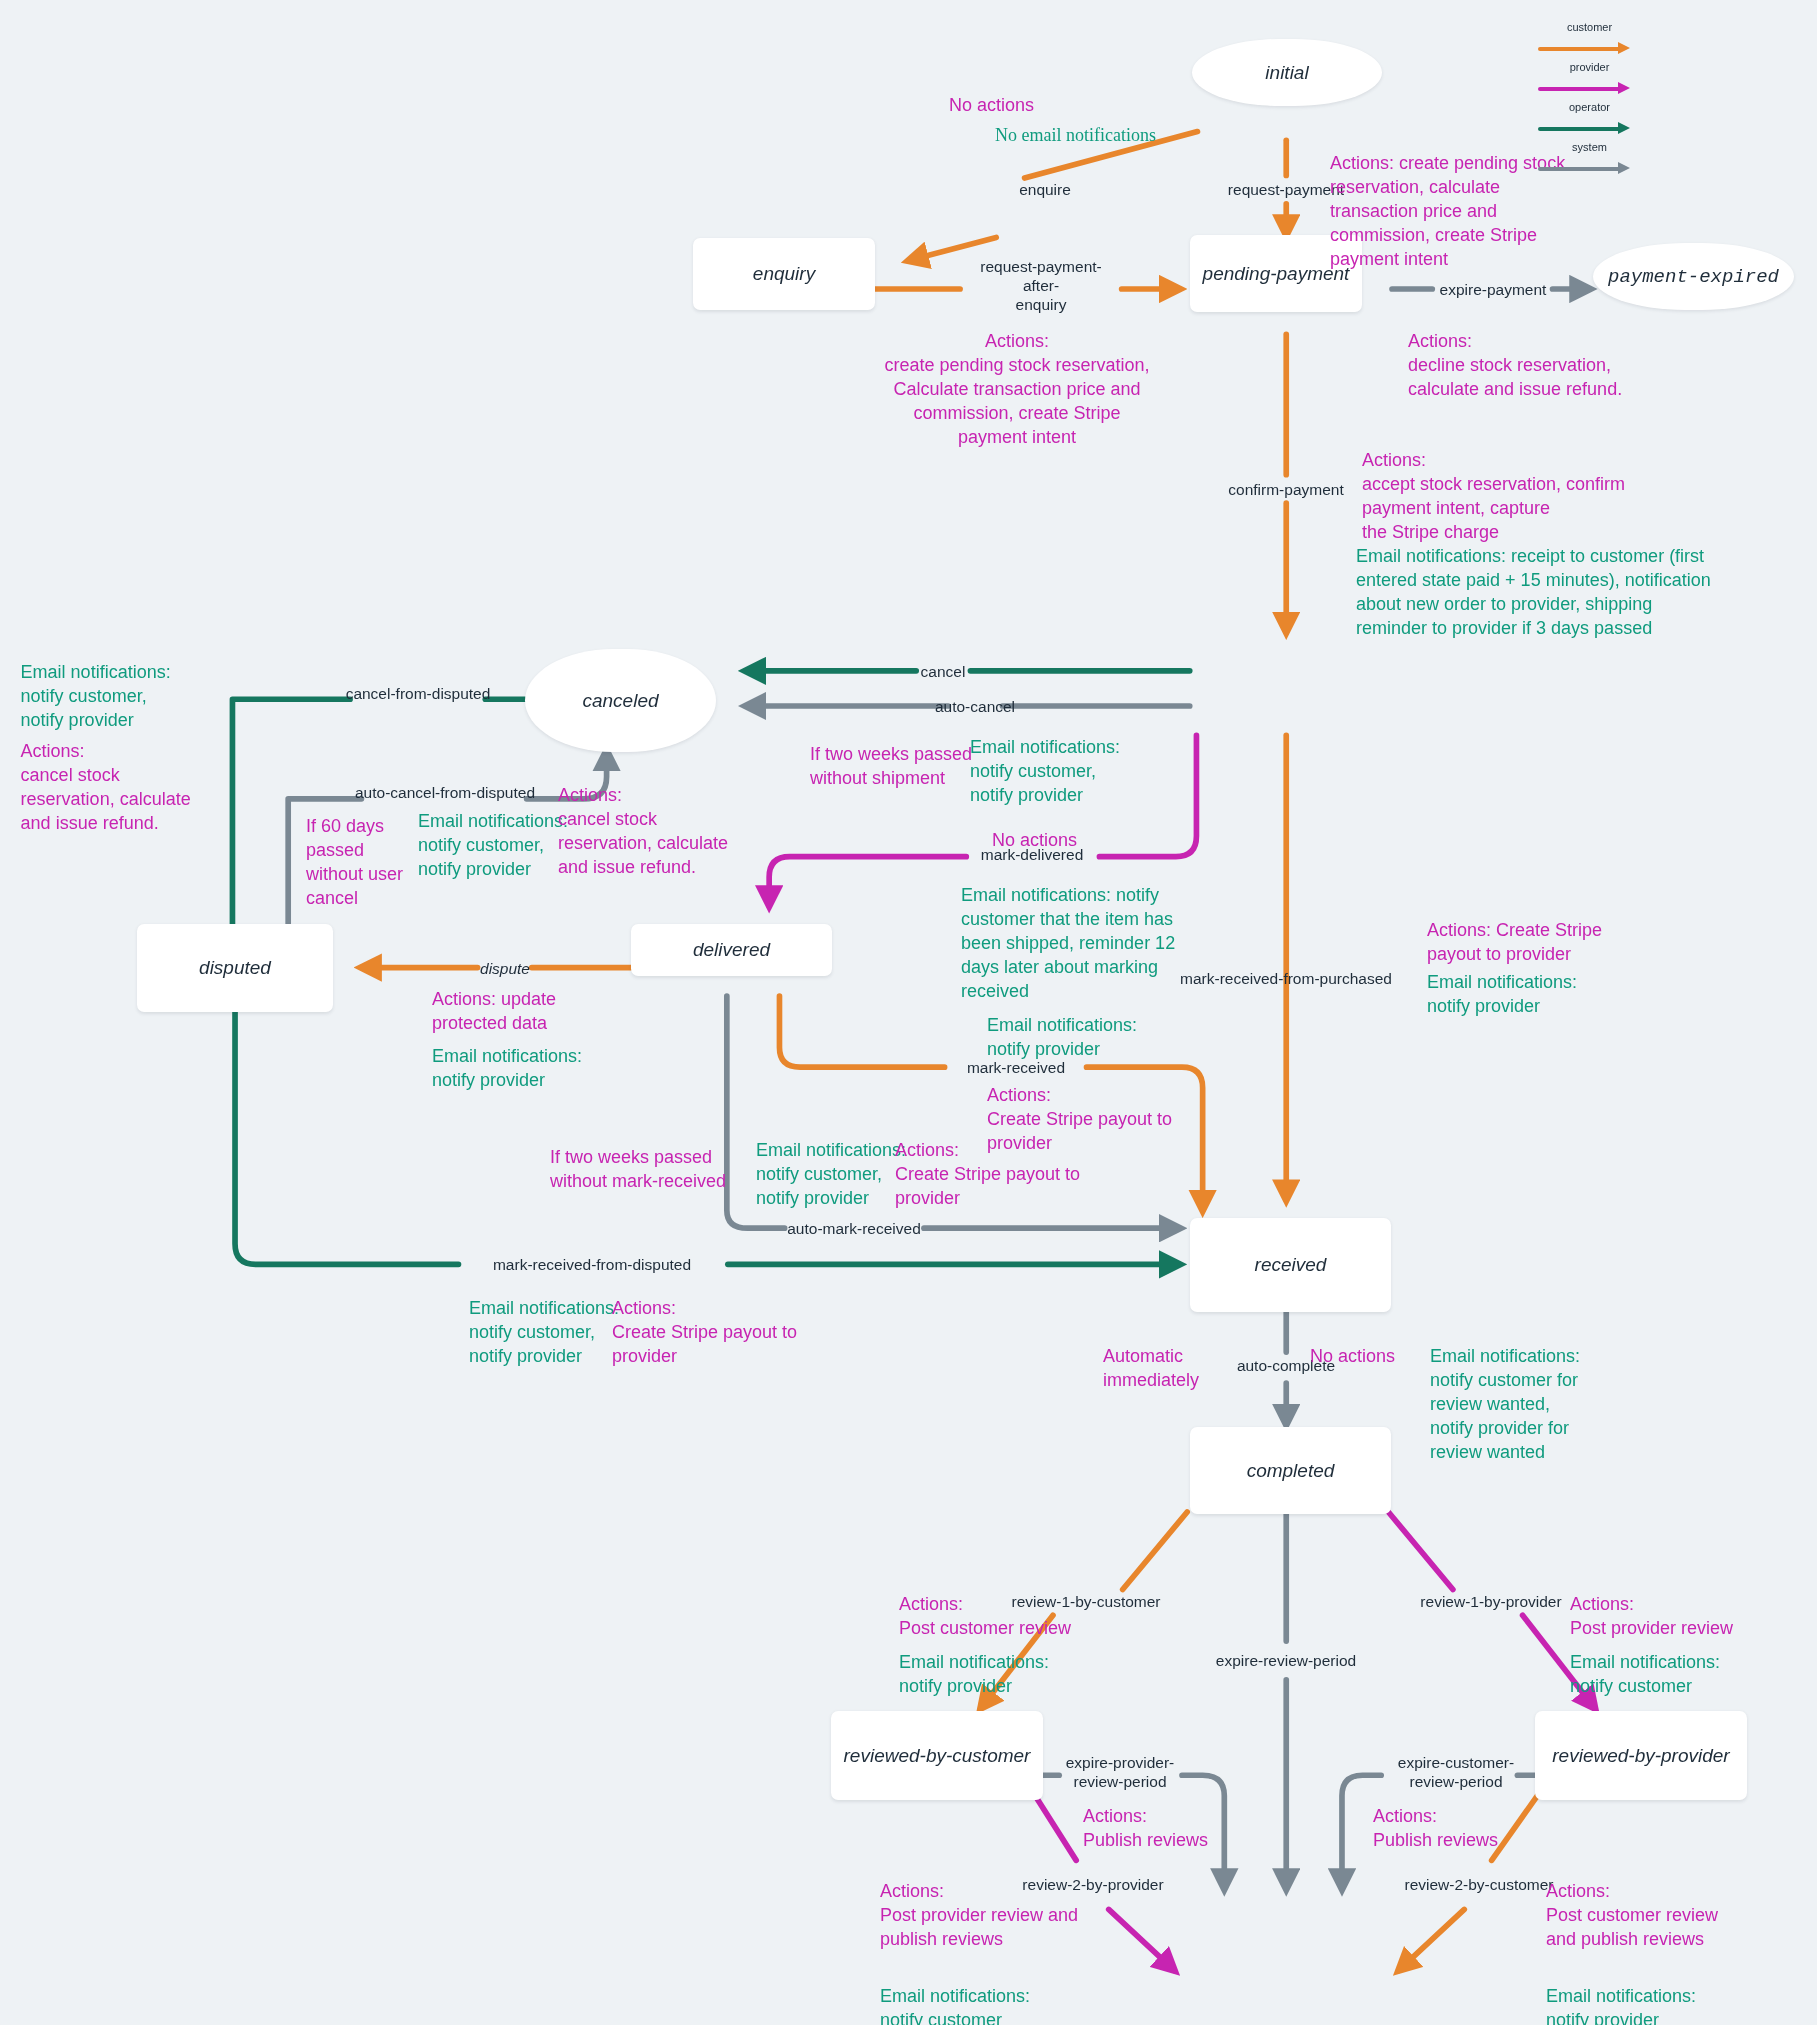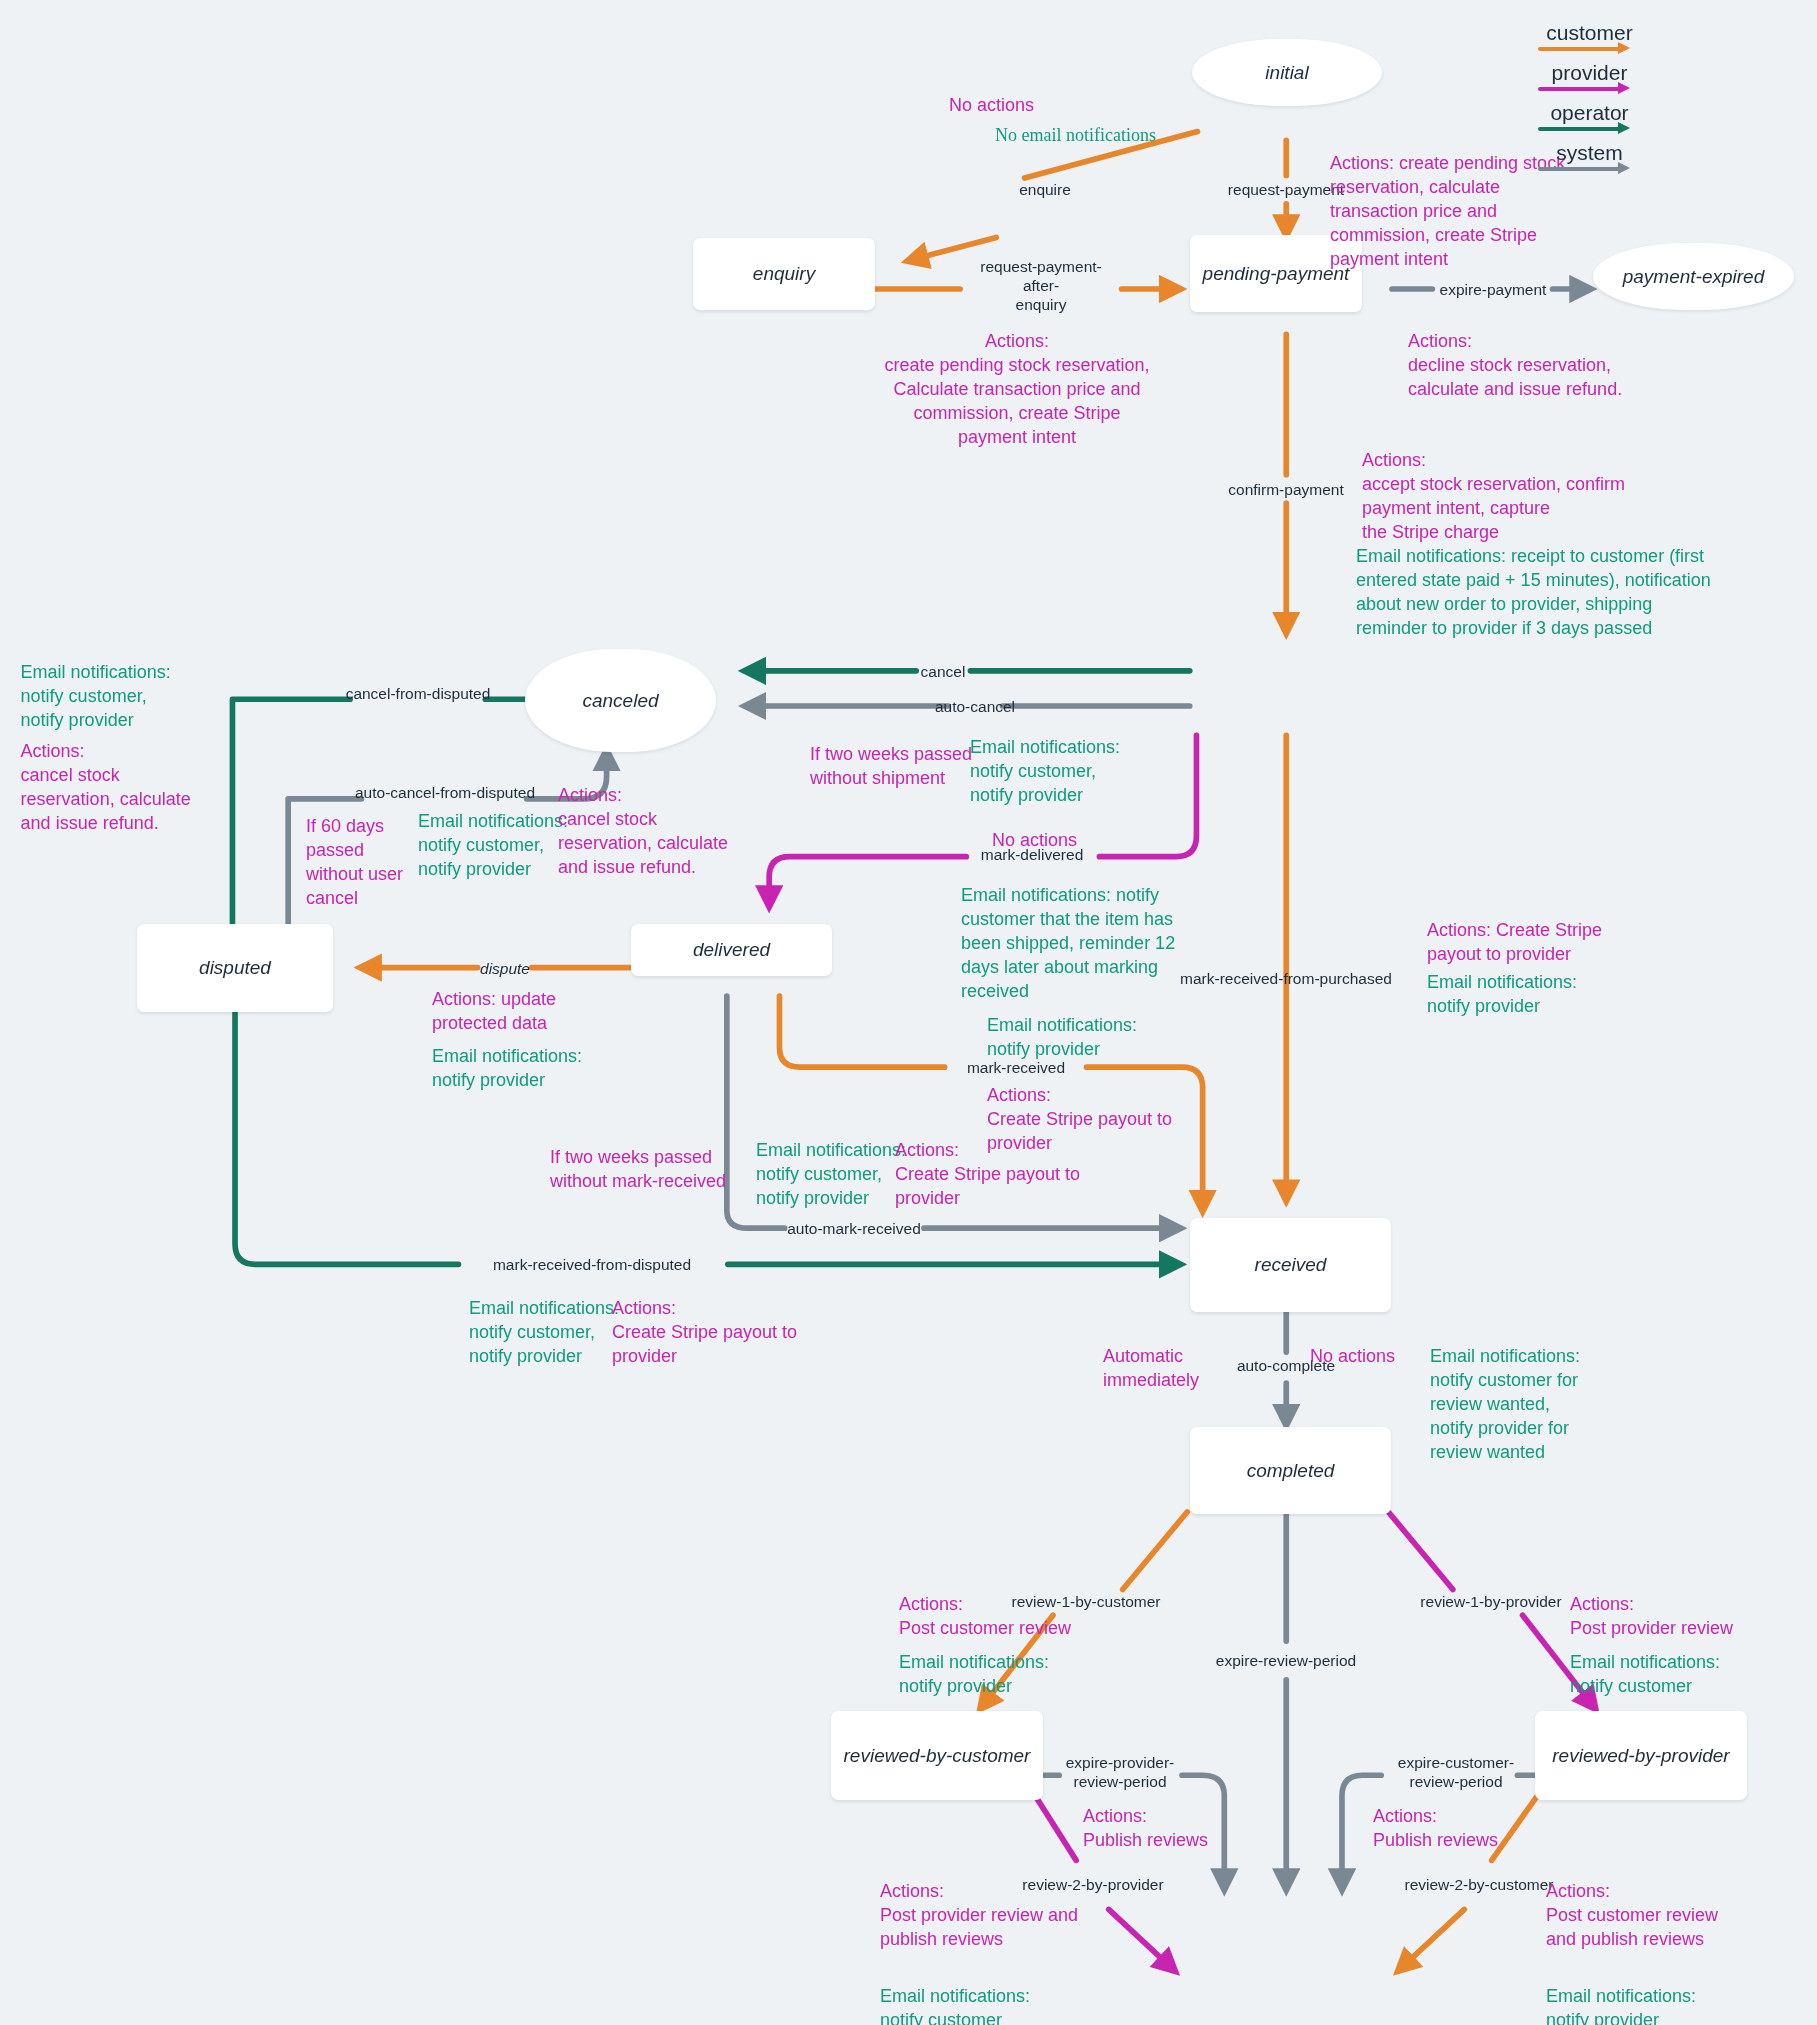--- a/index.html
+++ b/index.html
@@ -44,21 +44,21 @@
   }
   .ann.act{color:#c724b1;}
   .ann.mail{color:#0f9b7e;}
   .ann.l{text-align:left;}
   .ann.c{transform:translateX(-50%);text-align:center;}
 
   .legend{position:absolute;}
   .legend-row{position:relative;height:40px;}
   .legend-label{
     position:absolute;top:0;left:0;width:145px;text-align:center;
-    font-size:21px;color:#1f2d3a;
+    font-size:11px;color:#1f2d3a;
   }
   .legend-arrow{position:absolute;top:24px;left:20.6px;width:103px;height:8.3px;}
   .legend-arrow .bar{position:absolute;left:0;top:2.1px;height:4.6px;width:83px;border-radius:2.1px;}
   .legend-arrow .head{
     position:absolute;left:80px;top:-2.6px;width:0;height:0;
     border-top:6.7px solid transparent;border-bottom:6.7px solid transparent;
   }
 </style>
 </head>
 <body>
@@ -158,21 +158,21 @@
   </div>
 
   <div class="node rect" style="left:693px;top:238px;width:182px;height:72px;">
     <span>enquiry</span>
   </div>
 
   <div class="node rect" style="left:1190px;top:235px;width:172px;height:77px;">
     <span>pending-payment</span>
   </div>
 
-  <div class="node pill" style="left:1593px;top:243px;width:201px;height:67px;">
+  <div class="node pill" style="left:1593px;top:243px;width:201px;height:67px;font-family:Liberation Mono, monospace;">
     <span>payment-expired</span>
   </div>
 
 
   <div class="node pill" style="left:525px;top:649px;width:191px;height:103px;">
     <span>canceled</span>
   </div>
 
   <div class="node rect" style="left:137px;top:924px;width:196px;height:88px;">
     <span>disputed</span>

